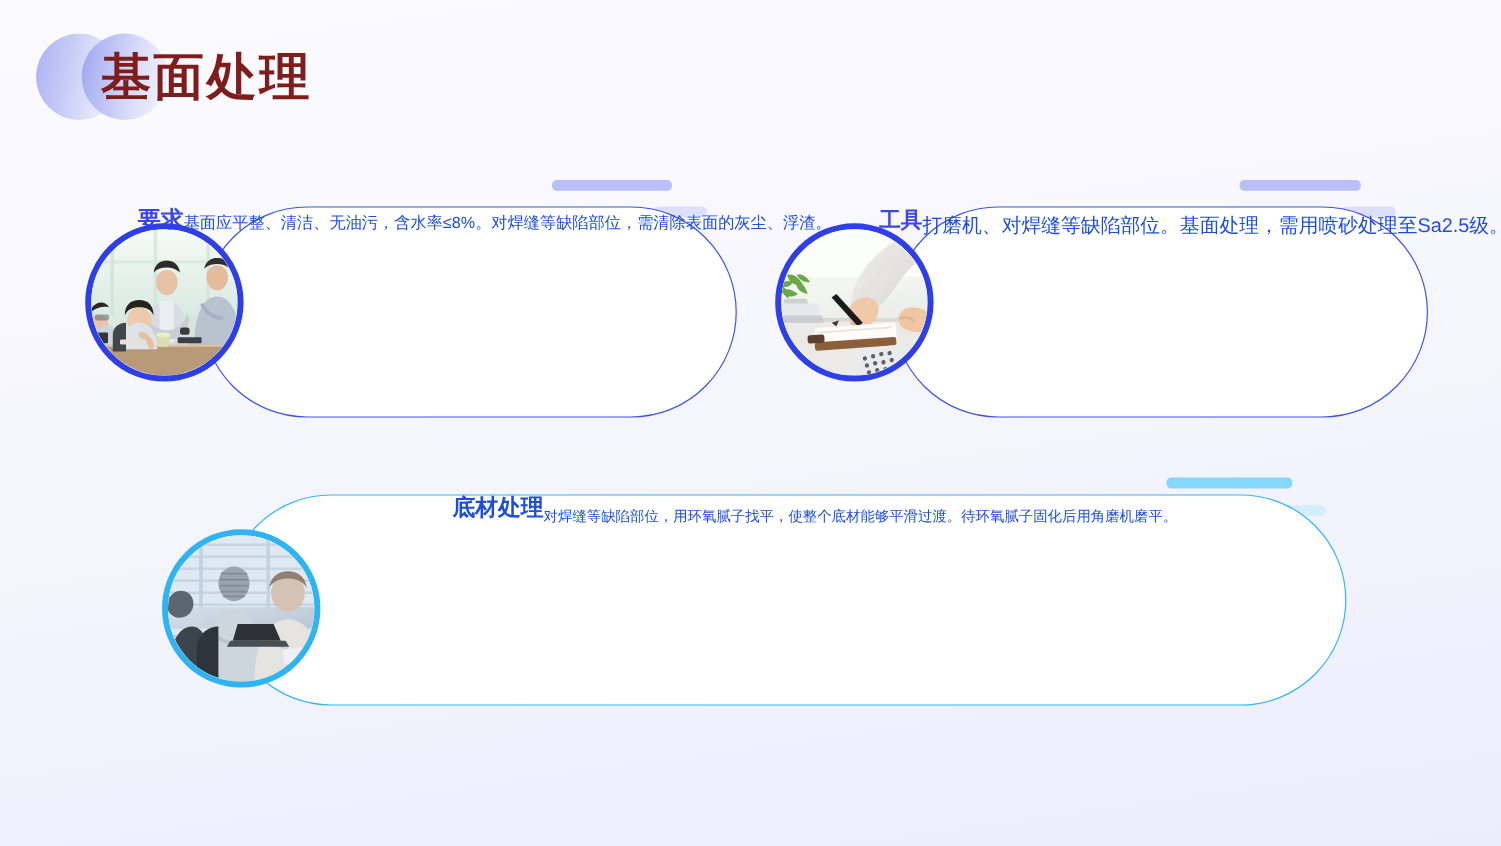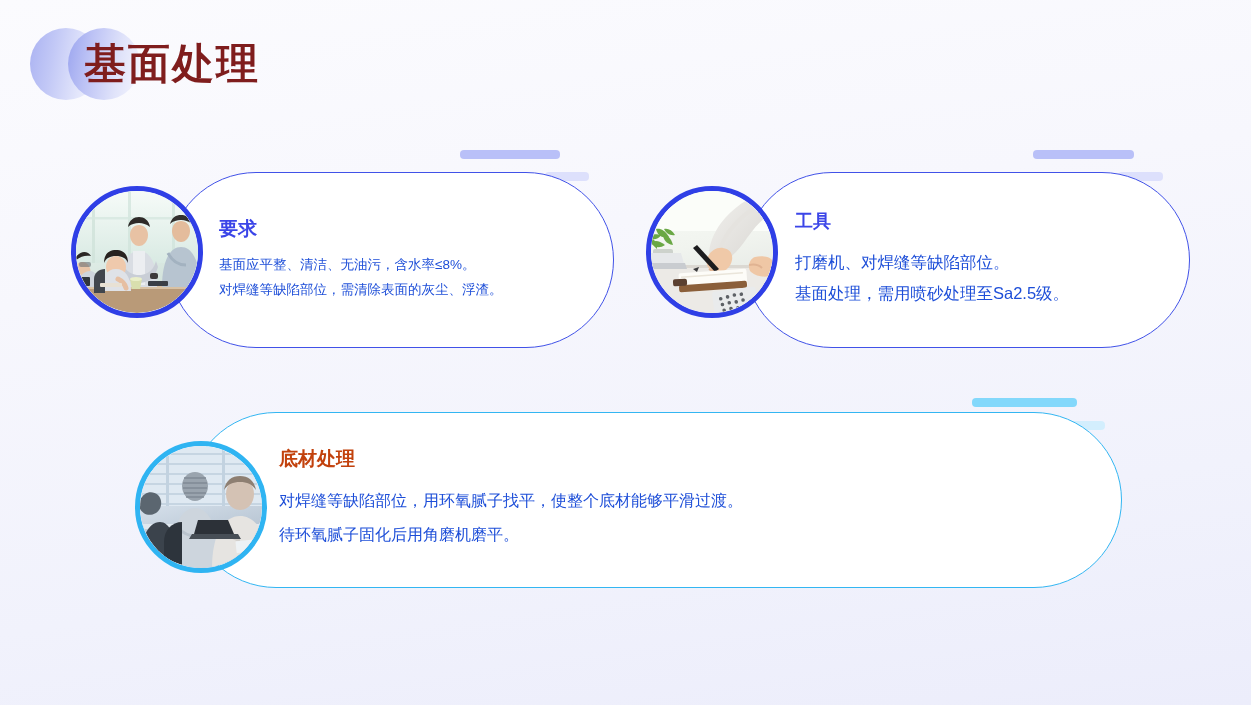--- a/index.html
+++ b/index.html
@@ -72,21 +72,21 @@
     background: #ffffff;
     border-style: solid;
     border-width: 1.5px;
   }
 
   .card-body {
     position: absolute;
     top: 0;
     height: 100%;
     display: flex;
-    flex-direction: column;
+    flex-direction: row;
     justify-content: center;
   }
 
   .card-heading {
     font-weight: bold;
     line-height: 1.2;
     white-space: nowrap;
   }
 
   .card-line {
@@ -171,22 +171,22 @@
   
   #card-3 {
     left: 188px;
     top: 412px;
     width: 934px;
     height: 176px;
     border-radius: 88px;
     border-color: #33b6f2;
   }
   #card-3 .card-body { left: 90px; width: 800px; }
-  #card-3 .card-heading { font-size: 19px; color: #c2410c; margin-bottom: 14px; }
-  #card-3 .card-line { font-size: 16px; line-height: 34px; }
+  #card-3 .card-heading { font-size: 19px; color: #1d4ed8; margin-bottom: 14px; }
+  #card-3 .card-line { font-size: 12px; line-height: 34px; }
 
   #circle-3 {
     left: 135px;
     top: 441px;
     width: 132px;
     height: 132px;
     border-width: 5px;
     border-color: #2fb4f2;
   }
 

